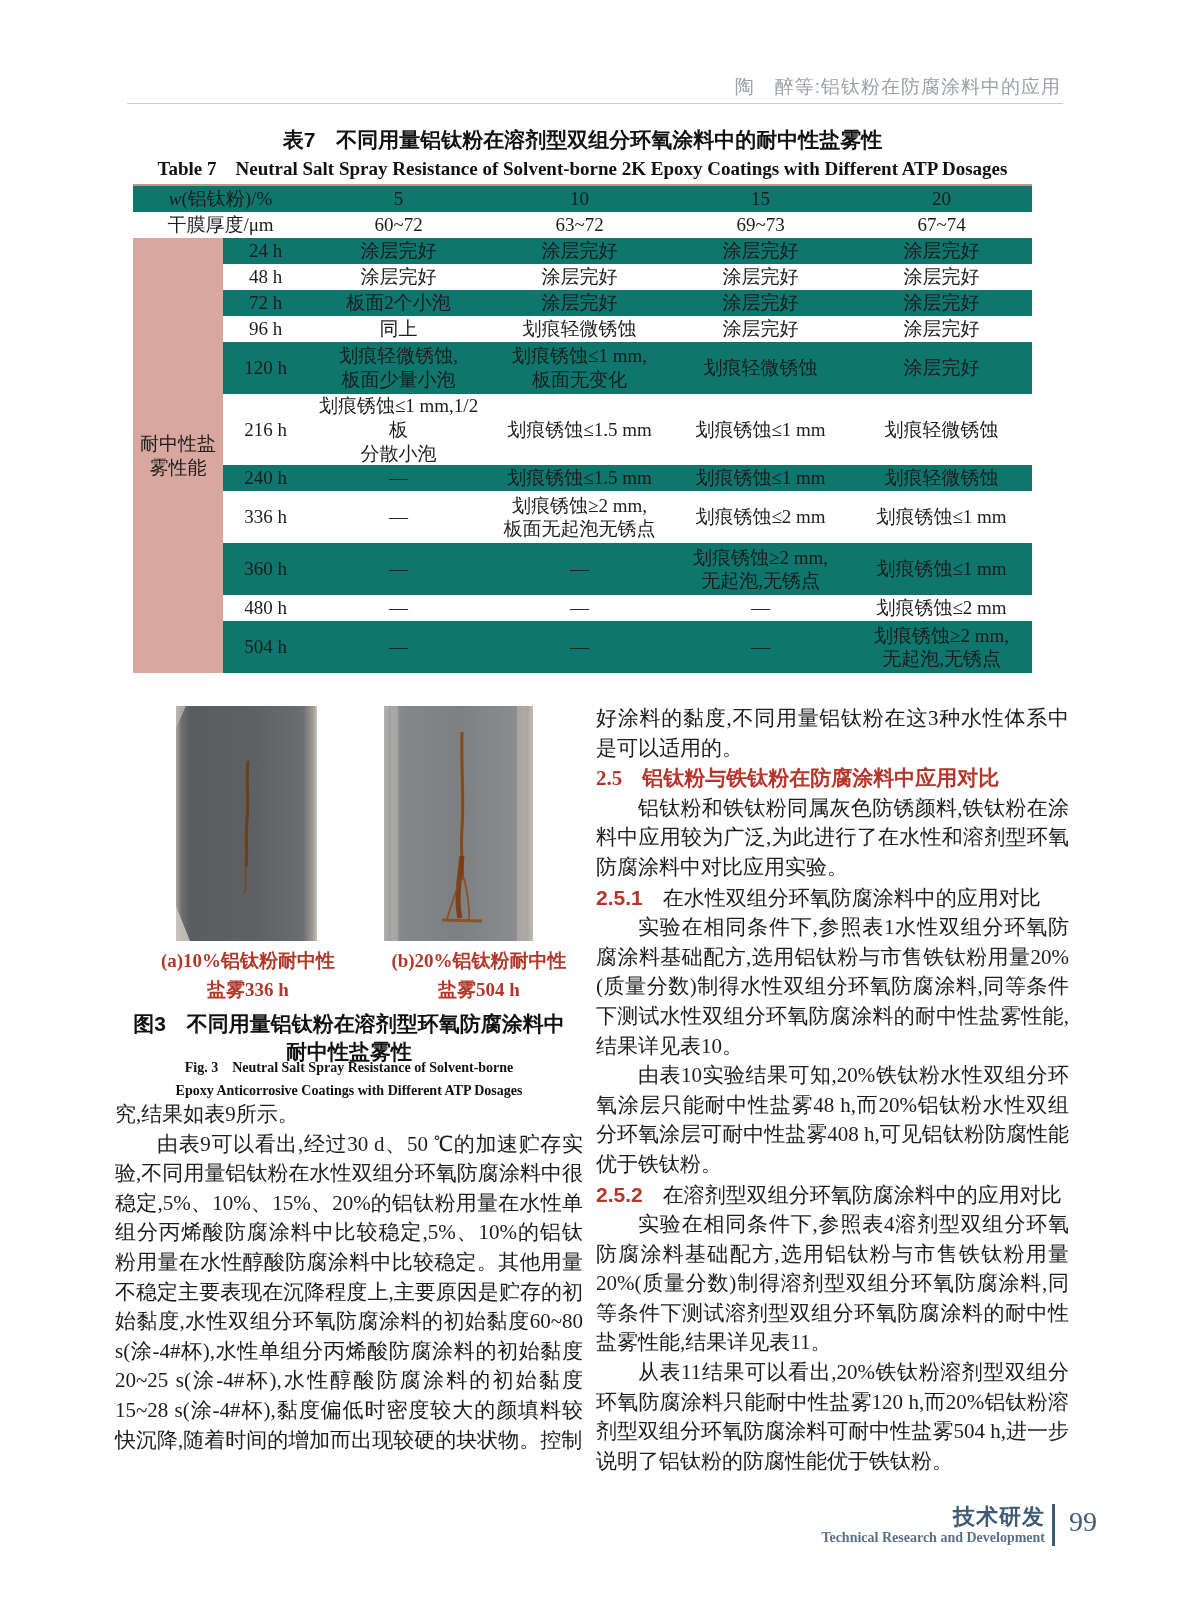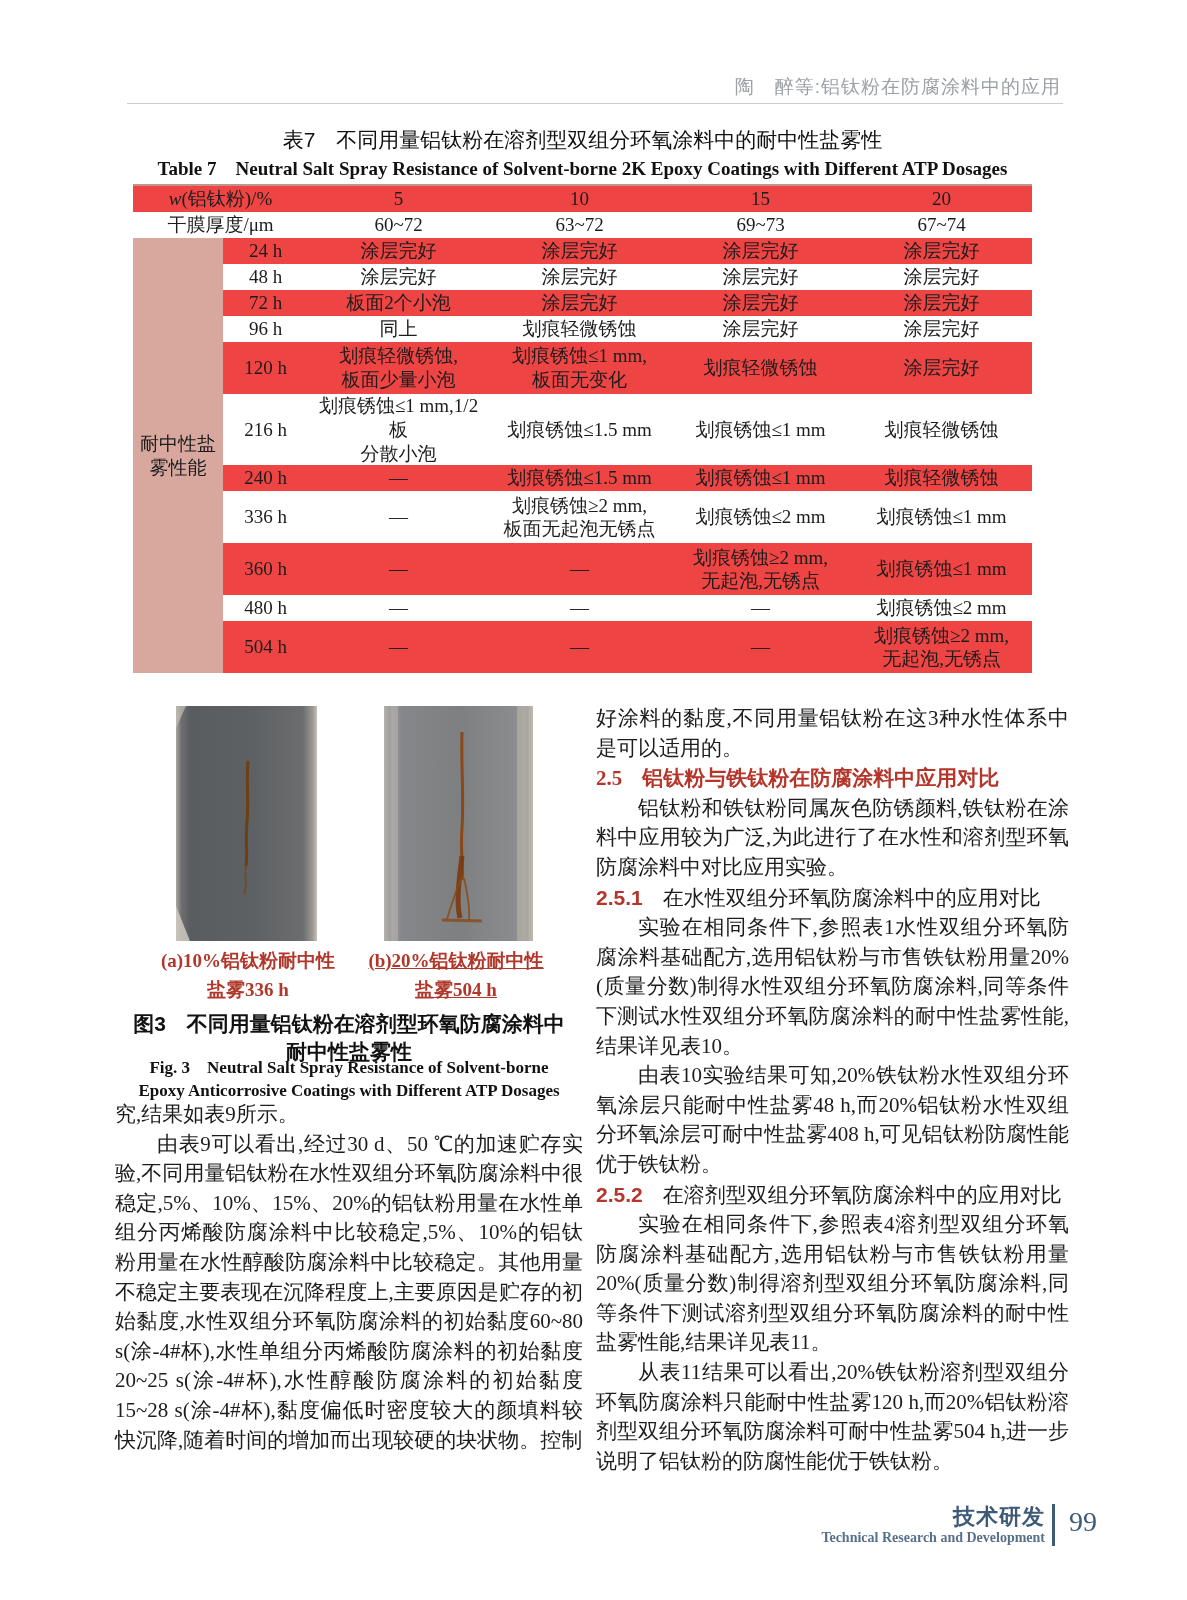--- a/index.html
+++ b/index.html
@@ -6,46 +6,46 @@
   #page{position:relative;width:1187px;height:1600px;background:#ffffff;margin:0 auto;
         font-family:"Liberation Serif",serif;color:#1c1c1c;overflow:hidden;}
 
   
   .running-header{position:absolute;top:74px;right:126px;font-family:"Liberation Sans",sans-serif;
     font-size:19px;color:#9ba1a6;letter-spacing:1px;}
   .header-rule{position:absolute;top:103px;left:127px;width:936px;height:1px;background:#c9cdd0;}
 
   
   .t7-title-zh{position:absolute;top:126px;left:133px;width:899px;text-align:center;
-    font-family:"Liberation Sans",sans-serif;font-weight:normal;font-size:21px;color:#111;}
+    font-family:"Liberation Sans",sans-serif;font-weight:bold;font-size:21px;color:#111;}
   .t7-title-en{position:absolute;top:156px;left:133px;width:899px;text-align:center;
     font-weight:bold;font-size:19px;color:#111;}
 
   
   table.t7{position:absolute;top:184px;left:133px;width:899px;border-collapse:collapse;
     table-layout:fixed;border-top:2px solid #c1938a;}
   table.t7 td{font-size:19px;line-height:1.25;text-align:center;vertical-align:middle;
     padding:0 2px;white-space:pre-line;}
   tr.h1 td{height:26px;}
   tr.h2 td{height:52px;}
-  tr.pink td{background:#ef4444;}
+  tr.pink td{background:#0f766e;}
   td.span-cell{background:#d8a89f !important;line-height:1.7;}
   td.left-cell{text-align:left;padding-left:12px;}
   .ital{font-style:italic;}
 
   
   .photo{position:absolute;top:706px;height:235px;}
   .photo svg{display:block;}
   .cap{position:absolute;top:946px;width:230px;text-align:center;color:#b0372a;
     font-size:19px;line-height:29px;white-space:pre-line;font-weight:bold;}
   .fig-title-zh{position:absolute;top:1010px;left:115px;width:468px;text-align:center;
     font-family:"Liberation Sans",sans-serif;font-weight:bold;font-size:21px;line-height:28px;
     white-space:pre-line;color:#111;}
   .fig-title-en{position:absolute;top:1056px;left:113px;width:472px;text-align:center;
-    font-weight:bold;font-size:17px;line-height:23px;white-space:pre-line;color:#111;}
+    font-weight:bold;font-size:14px;line-height:23px;white-space:pre-line;color:#111;}
 
   
   .col{position:absolute;font-size:21px;line-height:29.6px;text-align:justify;}
   .col p{margin:0;}
   .col p.indent{text-indent:2em;}
   #left-col{top:1100px;left:115px;width:468px;}
   #right-col{top:704px;left:596px;width:473px;}
 
   .h-sec{font-family:"Liberation Sans",sans-serif;font-weight:bold;color:#b5352a;}
   .h-sec .h-num{margin-right:20px;font-family:Liberation Serif, serif;}
@@ -222,21 +222,21 @@
       <path d="M78 26 C77 58 80 92 78 122 C76 148 80 162 78 174" stroke="#8a4514" stroke-width="3" fill="none" opacity="0.95"></path>
       <path d="M78 150 C75 175 72 195 76 212" stroke="#7a3a0e" stroke-width="5" fill="none" opacity="0.9"></path>
       <path d="M78 170 C72 185 67 200 63 213" stroke="#8a4a16" stroke-width="1.8" fill="none" opacity="0.85"></path>
       <path d="M80 172 C84 190 86 202 85 214" stroke="#8a4a16" stroke-width="1.8" fill="none" opacity="0.85"></path>
       <path d="M58 214 L98 215" stroke="#8a4a16" stroke-width="3" opacity="0.8"></path>
     </svg>
   </div>
 
   <div class="cap" style="left:133px;">(a)10%铝钛粉耐中性
 盐雾336 h</div>
-  <div class="cap" style="left:341px;text-decoration:underline;">(b)20%铝钛粉耐中性
+  <div class="cap" style="left:364px;">(b)20%铝钛粉耐中性
 盐雾504 h</div>
   <div class="fig-title-zh">图3　不同用量铝钛粉在溶剂型环氧防腐涂料中
 耐中性盐雾性</div>
   <div class="fig-title-en">Fig. 3　Neutral Salt Spray Resistance of Solvent-borne
 Epoxy Anticorrosive Coatings with Different ATP Dosages</div>
 
   <div class="col" id="left-col">
     <p>究,结果如表9所示。</p>
     <p class="indent">由表9可以看出,经过30 d、50 ℃的加速贮存实验,不同用量铝钛粉在水性双组分环氧防腐涂料中很稳定,5%、10%、15%、20%的铝钛粉用量在水性单组分丙烯酸防腐涂料中比较稳定,5%、10%的铝钛粉用量在水性醇酸防腐涂料中比较稳定。其他用量不稳定主要表现在沉降程度上,主要原因是贮存的初始黏度,水性双组分环氧防腐涂料的初始黏度60~80 s(涂-4#杯),水性单组分丙烯酸防腐涂料的初始黏度20~25 s(涂-4#杯),水性醇酸防腐涂料的初始黏度15~28 s(涂-4#杯),黏度偏低时密度较大的颜填料较快沉降,随着时间的增加而出现较硬的块状物。控制</p>
   </div>

